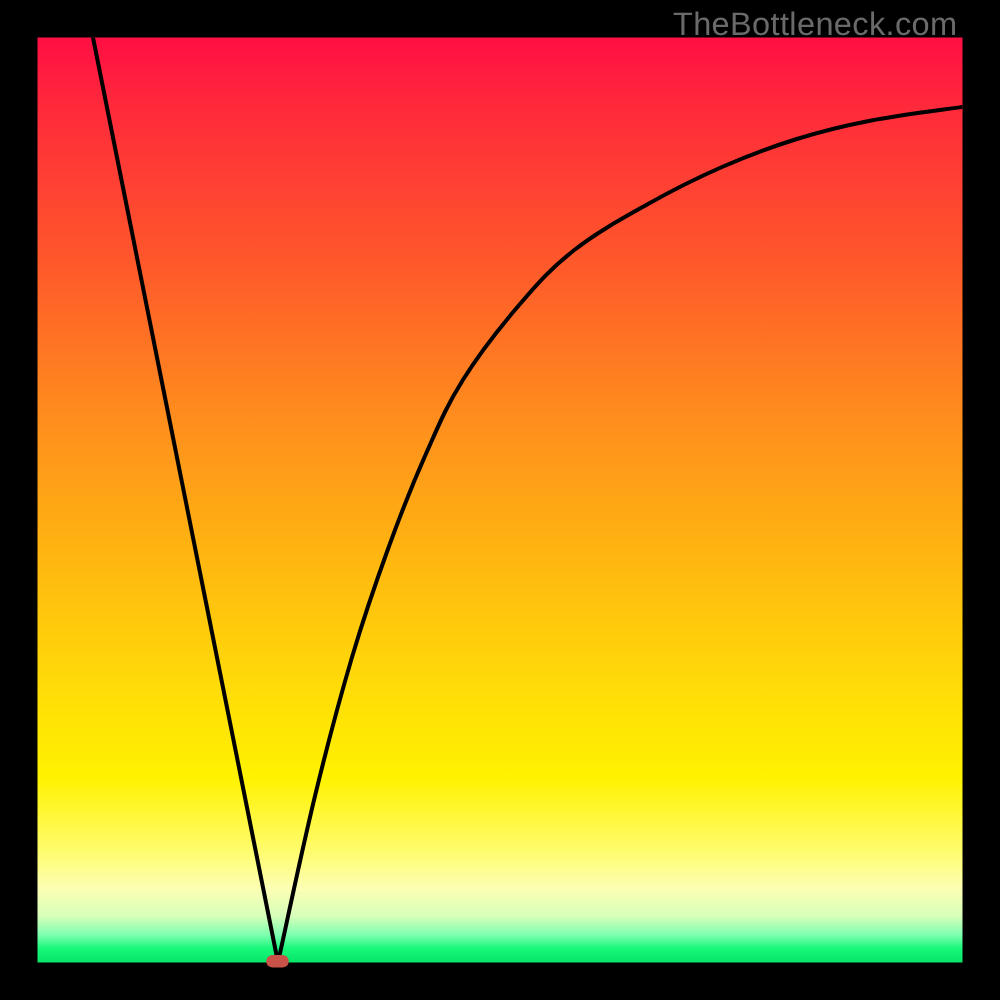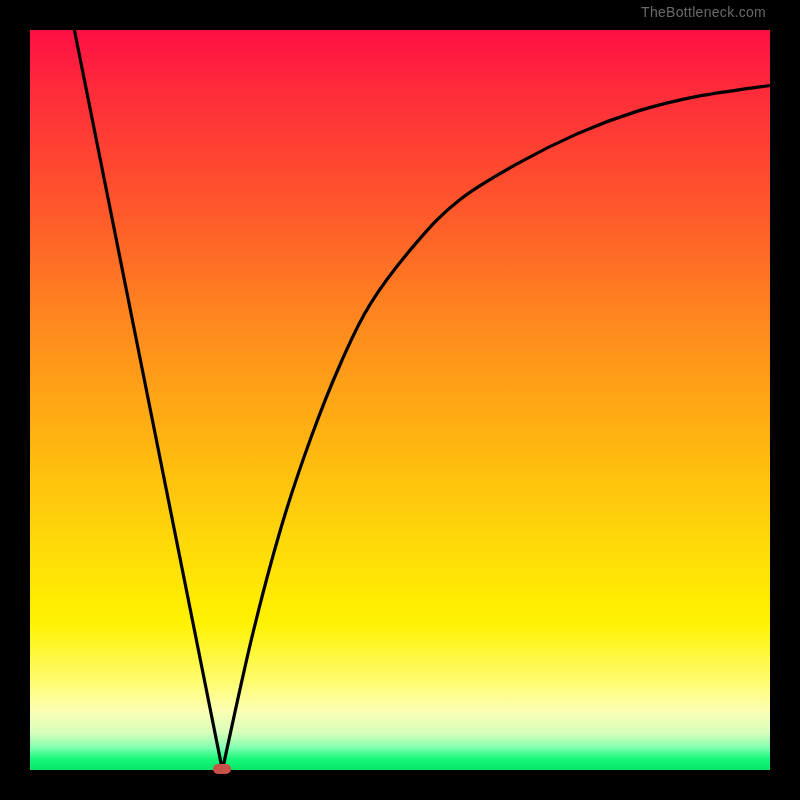--- a/index.html
+++ b/index.html
@@ -38,21 +38,21 @@
       #7fffb0 97%,
       #17f77a 98.5%,
       #06e566 100%
     );
   }
   .watermark {
     position: absolute;
     top: 4px;
     right: 34px;
     color: #6a6a6a;
-    font-size: 14px;
+    font-size: 26px;
     letter-spacing: 0.3px;
     user-select: none;
     font-weight: 400;
   }
   svg.curve {
     position: absolute;
     left: 0;
     top: 0;
     width: 740px;
     height: 740px;

